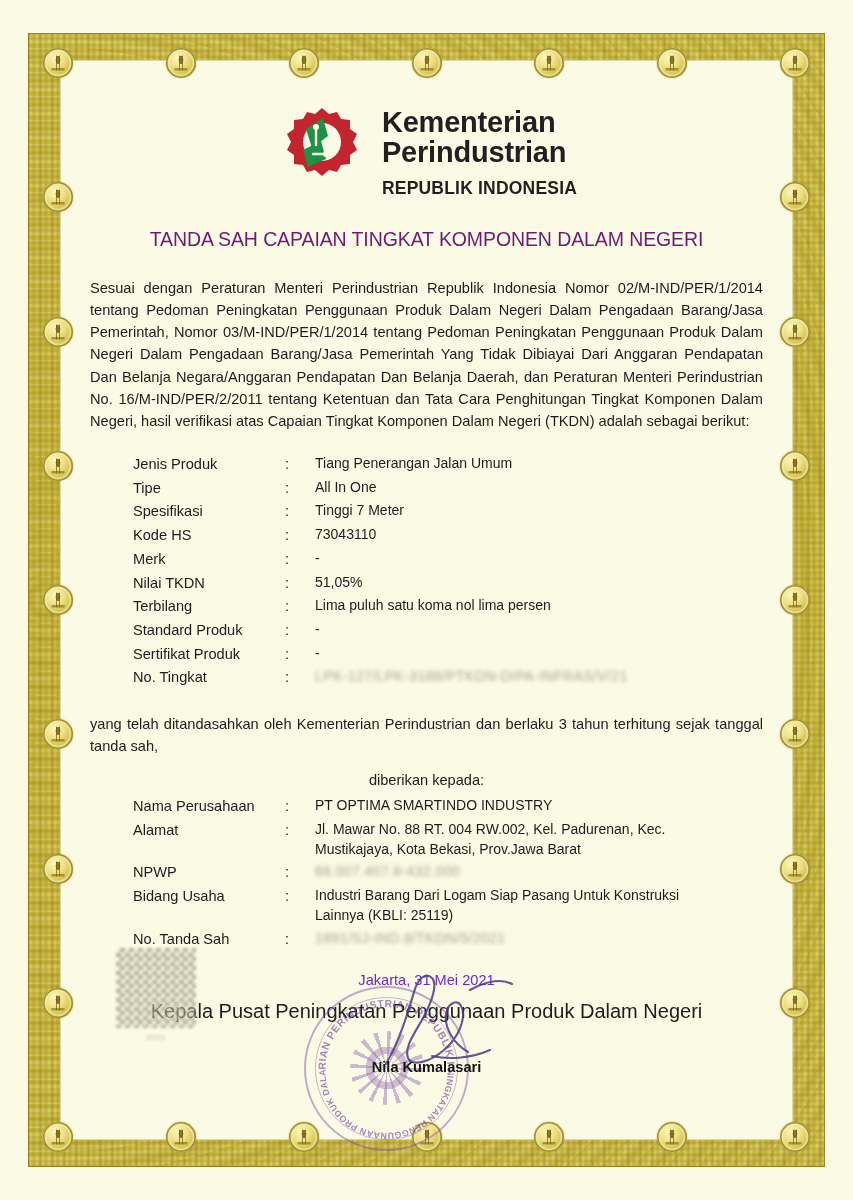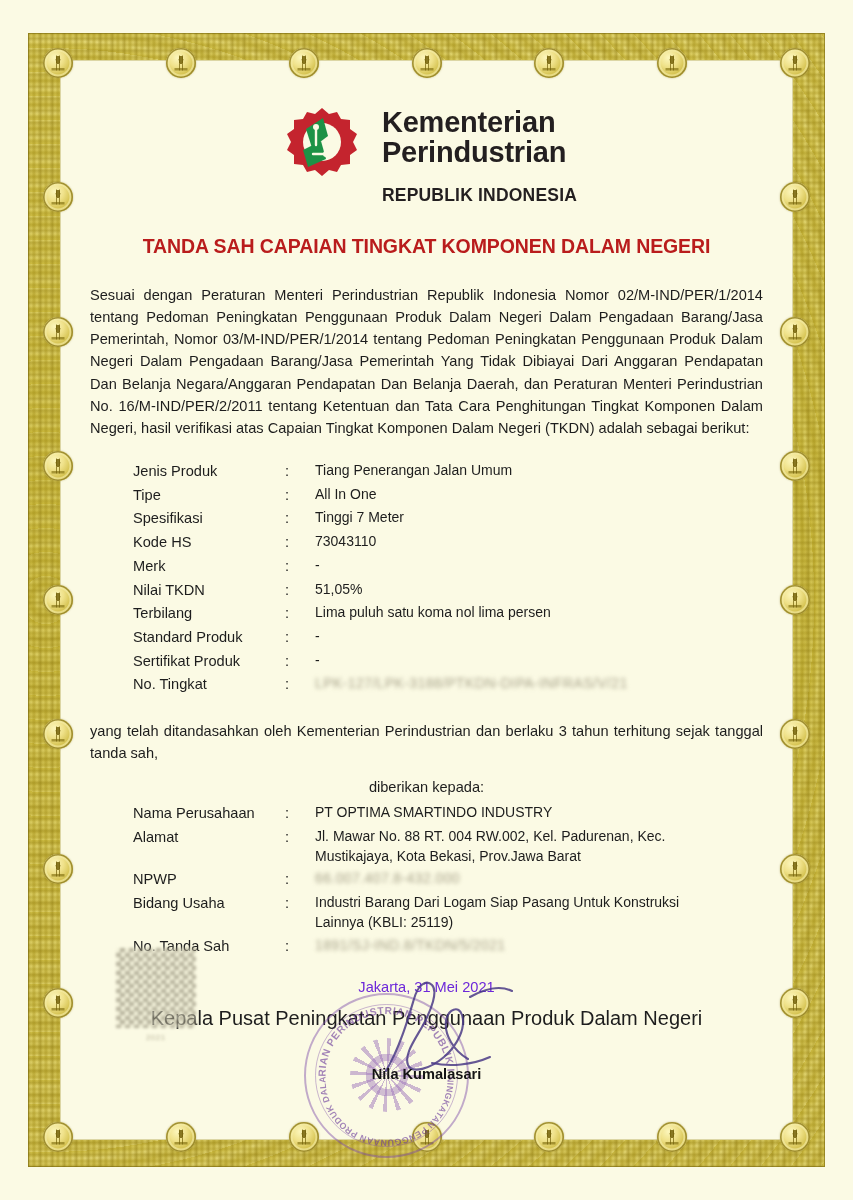--- a/index.html
+++ b/index.html
@@ -93,29 +93,29 @@
     font-weight: 700;
     color: #231f20;
     letter-spacing: -.2px;
     line-height: 1.04;
   }
   .logo-l3 {
     font-size: 17.5px;
     font-weight: 700;
     color: #231f20;
     letter-spacing: .2px;
-    margin-top: 20px;
+    margin-top: 13px;
   }
 
   
   .cert-title {
     text-align: center;
     font-size: 19.5px;
-    font-weight: 700;
-    color: #b91c1c;
+    font-weight: 400;
+    color: #701a75;
     letter-spacing: -.1px;
     margin-top: 28px;
   }
 
   
   .intro {
     margin-top: 26px;
     font-size: 14.6px;
     line-height: 1.52;
     color: #1d1d1d;

